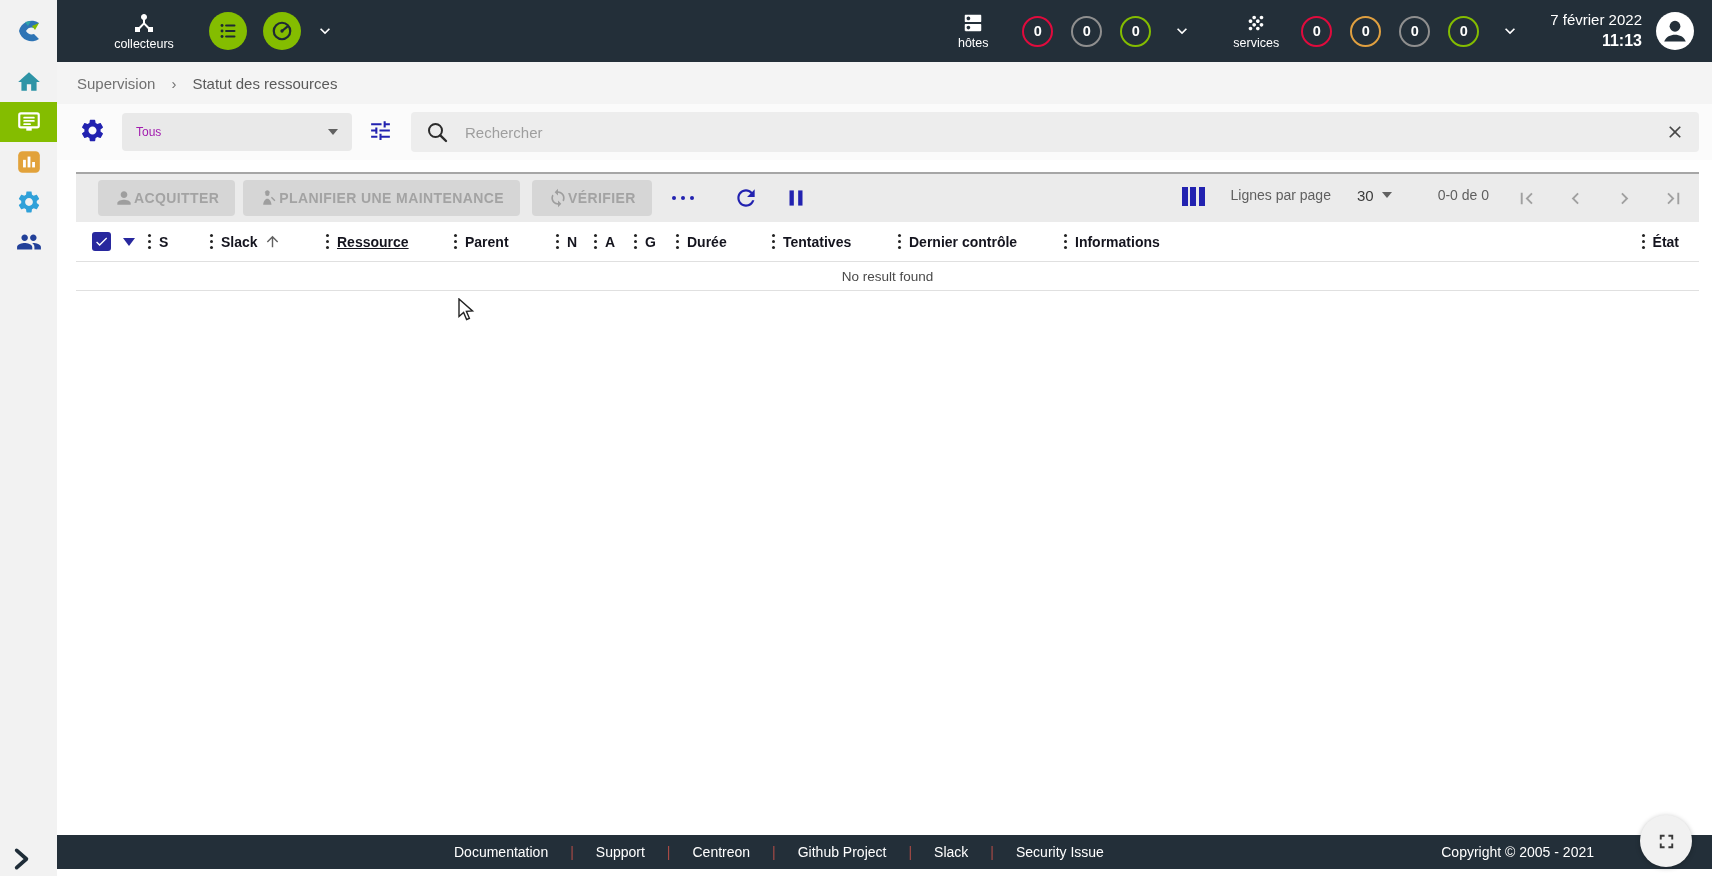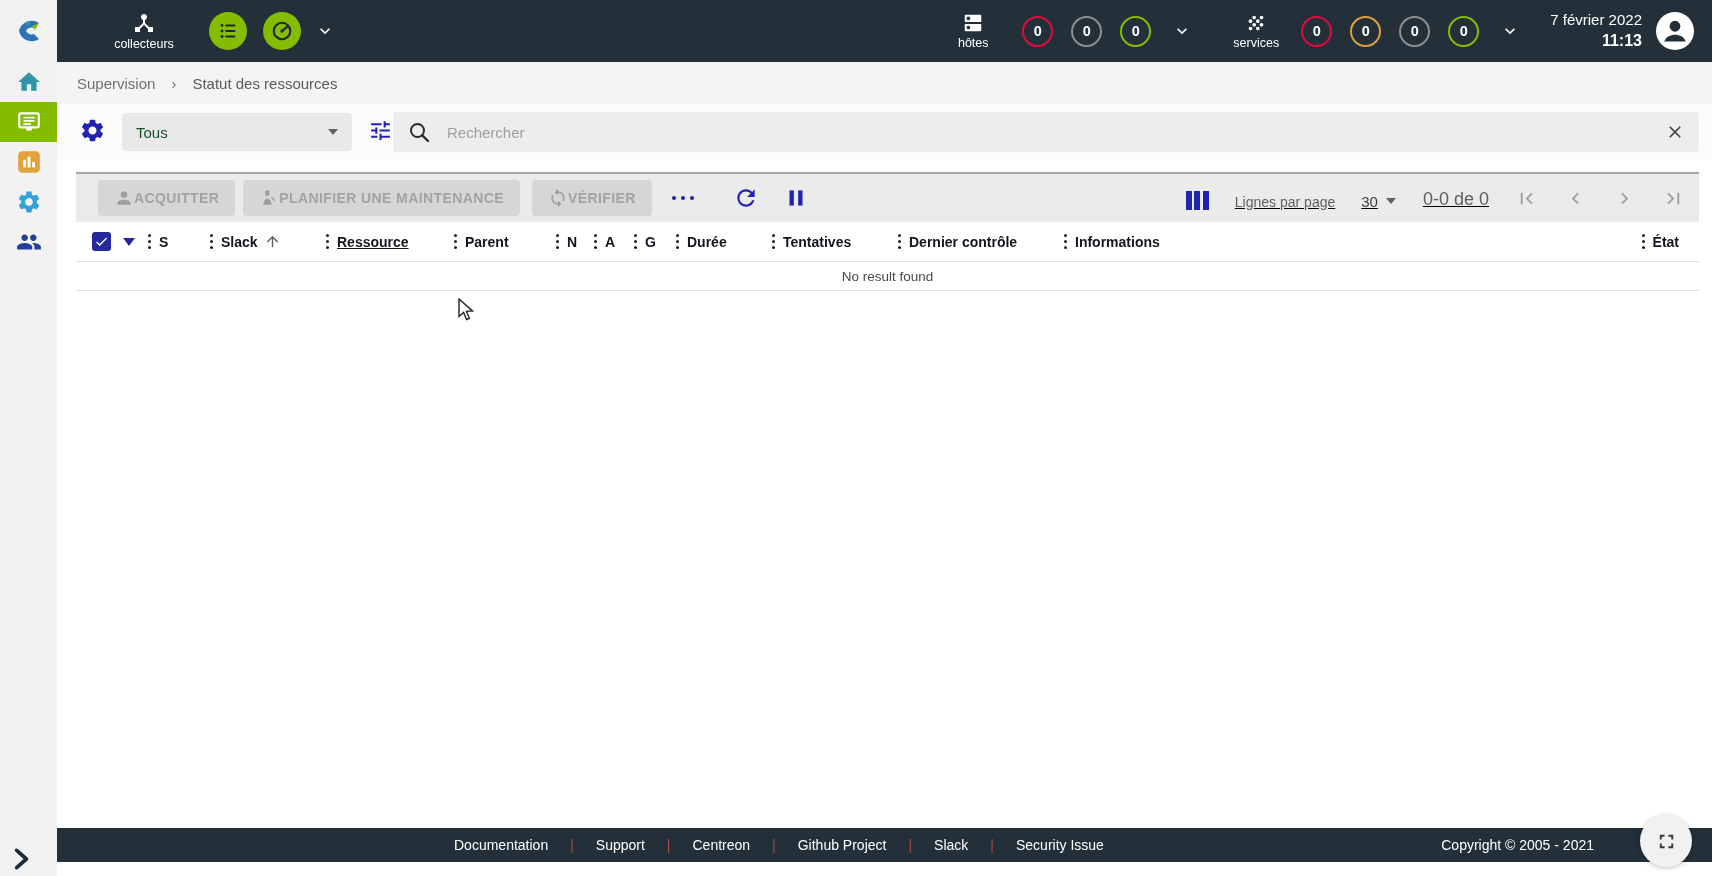--- a/index.html
+++ b/index.html
@@ -40,48 +40,48 @@
   
   .main{position:absolute;top:62px;left:57px;right:0;bottom:34px;background:#fff;}
   .breadcrumb{height:42px;background:#f4f4f4;display:flex;align-items:center;padding-left:20px;
               font-size:15px;color:#707070;}
   .breadcrumb .sep{margin:0 16px;color:#707070;font-size:15px;}
   .breadcrumb .page{color:#5a5a5a;}
   .filter-row{height:56px;display:flex;align-items:center;padding:0 13px 0 20px;background:#fbfbfb;}
   .flt-gear{margin:0 2px;flex:none;cursor:pointer;}
   .select{margin-left:14px;width:230px;height:38px;background:#e9e9e9;border-radius:4px;
           display:flex;align-items:center;padding:0 14px;cursor:pointer;flex:none;}
-  .select .val{font-size:15px;color:#14532d;}
+  .select .val{font-size:12px;color:#a21caf;}
   .caret-down{width:0;height:0;border-left:5px solid transparent;border-right:5px solid transparent;
               border-top:6px solid #616161;margin-left:auto;}
   .tune{margin-left:16px;flex:none;cursor:pointer;}
-  .searchbox{flex:1;height:40px;background:#ededed;border-radius:4px;
+  .searchbox{margin-left:18px;flex:1;height:40px;background:#ededed;border-radius:4px;
              display:flex;align-items:center;padding:11px 14px;}
   .searchbox input{flex:1;border:none;outline:none;background:transparent;font-size:15px;
                    color:#333;margin-left:14px;font-family:"Liberation Sans",sans-serif;}
   .searchbox input::placeholder{color:#9e9e9e;}
   .clear-x{cursor:pointer;flex:none;display:flex;align-items:center;}
 
   
   .paper{margin:14px 13px 0 19px;box-shadow:0 -2px 0 #a6a6a6;}
   .toolbar{height:48px;background:#ebebeb;display:flex;align-items:center;padding:0 14px;}
   .btn{height:36px;background:#d6d6d6;border:none;border-radius:4px;color:#a3a3a3;
        font-size:14px;font-weight:600;letter-spacing:.4px;display:flex;align-items:center;gap:0;
        padding:0 16px;margin-left:8px;font-family:"Liberation Sans",sans-serif;cursor:default;}
   .icon-btn{background:none;border:none;cursor:pointer;display:flex;align-items:center;padding:0;}
   .more-dots{margin-left:18px;}
   .more-dots i{display:block;width:4px;height:4px;border-radius:50%;background:#2222b0;float:left;margin:0 2.5px;}
-  .tb-right{margin-left:auto;display:flex;align-items:flex-end;text-decoration:underline;}
+  .tb-right{margin-left:auto;display:flex;align-items:flex-start;}
   .cols-icon{display:flex;gap:2.5px;cursor:pointer;}
   .cols-icon i{display:block;width:6px;height:19px;background:#2222b0;}
   .lpp{font-size:14px;color:#5f5f5f;margin-left:26px;}
   .lpp-val{display:flex;align-items:center;margin-left:26px;cursor:pointer;}
   .lpp-val span{font-size:15px;color:#3c3c3c;}
   .lpp-val .caret-down{margin-left:8px;}
-  .range{font-size:18px;color:#5f5f5f;margin-left:27px;}
+  .range{font-size:14px;color:#5f5f5f;margin-left:46px;}
   .pg{margin-left:26px;cursor:pointer;display:flex;align-items:center;}
 
   .thead{height:40px;background:#fff;display:flex;align-items:center;padding-left:16px;
          border-bottom:1px solid #e0e0e0;font-size:14px;font-weight:700;color:#14141e;}
   .col{display:flex;align-items:center;flex:none;cursor:pointer;}
   .dots{width:3px;height:3px;border-radius:50%;background:#222;
         box-shadow:0 6px 0 #222,0 -6px 0 #222;margin:0 8px 0 2px;flex:none;cursor:grab;}
   .cb{width:19px;height:19px;border-radius:3px;background:#28289e;display:flex;align-items:center;
       justify-content:center;cursor:pointer;flex:none;}
   .cb-caret{width:0;height:0;border-left:6px solid transparent;border-right:6px solid transparent;
@@ -89,21 +89,21 @@
   .c-check{width:54px;display:flex;align-items:center;}
   .c-s{width:62px;}  .c-statut{width:116px;} .c-ressource{width:128px;text-decoration:underline;} .c-parent{width:102px;align-items:center;}
   .c-n{width:38px;} .c-a{width:40px;} .c-g{width:42px;} .c-duree{width:96px;}
   .c-tentatives{width:126px;} .c-dernier{width:166px;} .c-informations{flex:1;}
   .c-etat{margin-left:auto;padding-right:20px;}
   .sort-arrow{margin-left:6px;display:flex;align-items:center;}
   .empty-row{height:29px;display:flex;align-items:center;justify-content:center;
              font-size:13.5px;color:#4a4a4a;border-bottom:1px solid #e0e0e0;background:#fff;}
 
   
-  .footer{position:absolute;left:57px;right:0;bottom:14px;height:34px;background:#232f39;
+  .footer{position:absolute;left:57px;right:0;bottom:7px;height:34px;background:#232f39;
           display:flex;align-items:center;color:#fff;font-size:14px;z-index:3;}
   .f-links{display:flex;align-items:center;margin-left:397px;}
   .f-link{cursor:pointer;}
   .f-sep{color:#a94a45;margin:0 22px;}
   .f-copy{margin-left:auto;margin-right:118px;}
   .fullscreen-btn{position:absolute;left:1640px;top:815px;width:52px;height:52px;border-radius:50%;
                   background:#f1f1f1;box-shadow:0 1px 5px rgba(0,0,0,.25);display:flex;align-items:center;
                   justify-content:center;cursor:pointer;z-index:6;}
   .cursor{position:absolute;left:458px;top:298px;z-index:9;pointer-events:none;}
 </style>

